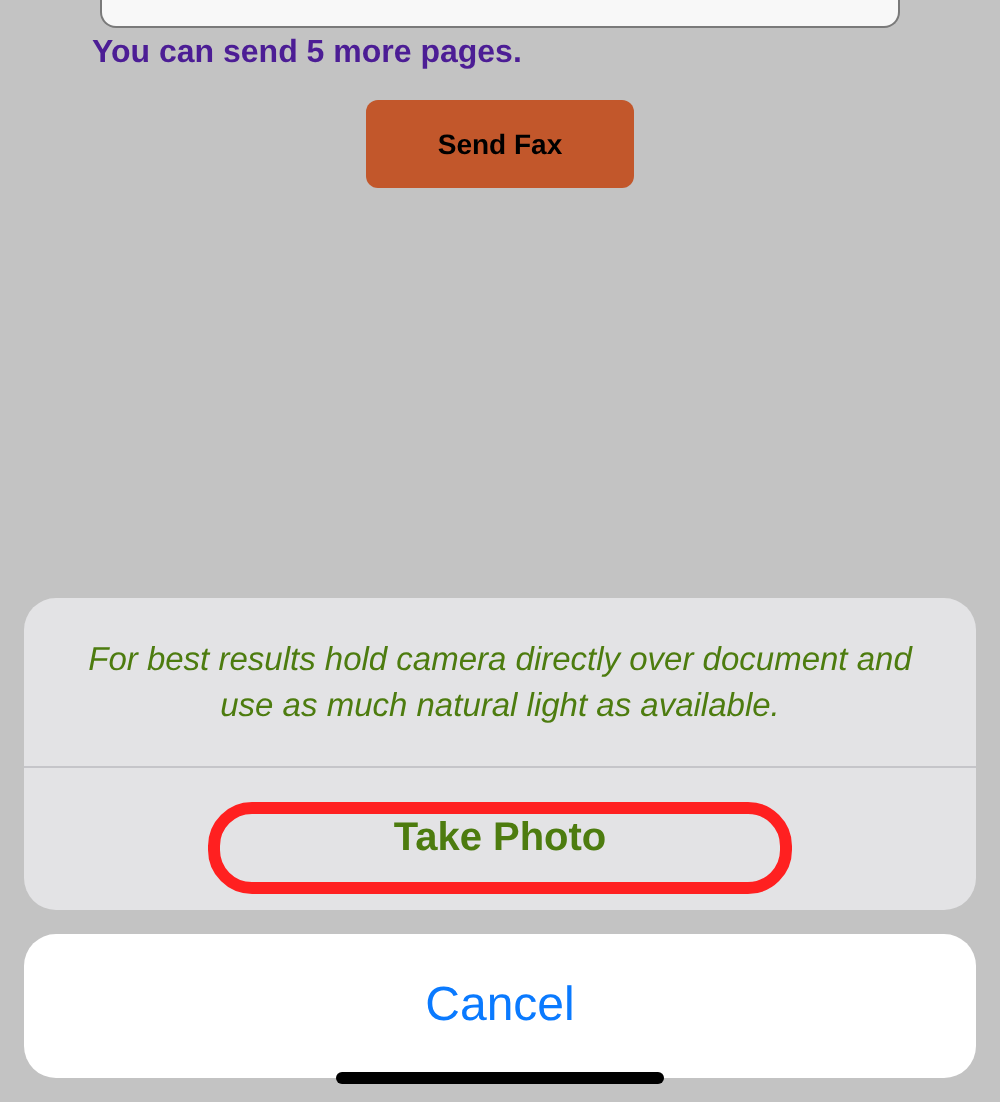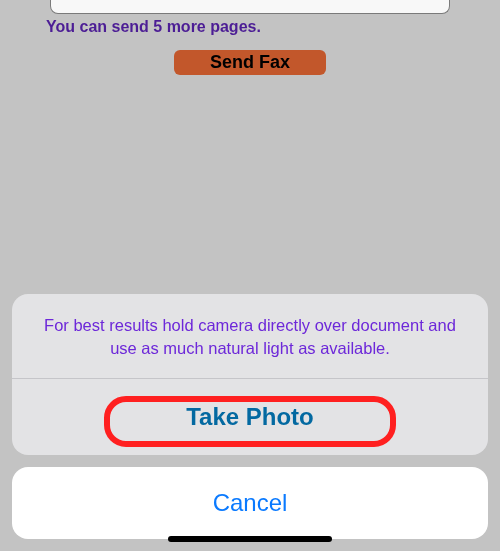--- a/index.html
+++ b/index.html
@@ -30,51 +30,52 @@
       color: #4c1d95;
       margin-top: 4px;
       margin-left: -4px;
     }
     .send-fax-btn {
       display: block;
       margin: 14px auto 0;
       background: #c2572b;
       color: #000;
       font-weight: 700;
-      font-size: 18px;
-      padding: 2px 36px;
+      font-size: 14px;
+      padding: 14px 36px;
       border: none;
       border-radius: 6px;
     }
     .sheet-wrap {
       position: absolute;
       left: 0; right: 0; bottom: 0;
       padding: 0 12px 12px;
     }
     .sheet {
       background: rgba(228,228,230,0.96);
       border-radius: 16px;
       overflow: hidden;
       position: relative;
     }
     .sheet-header {
       padding: 20px 32px 18px;
       text-align: center;
       font-size: 16.5px;
       line-height: 1.38;
-      color: #6d28d9;
+      color: #4d7c0f;
       font-weight: 400;
+      font-style: italic;
     }
     .sheet-option {
       border-top: 1px solid rgba(120,120,128,0.28);
       text-align: center;
       padding: 24px 0;
-      font-size: 24px;
+      font-size: 20px;
       font-weight: 600;
-      color: #0369a1;
+      color: #4d7c0f;
       cursor: pointer;
     }
     .highlight-box {
       position: absolute;
       left: 92px;
       right: 92px;
       top: 102px;
       bottom: 8px;
       border: 6px solid #ff2020;
       border-radius: 22px;

